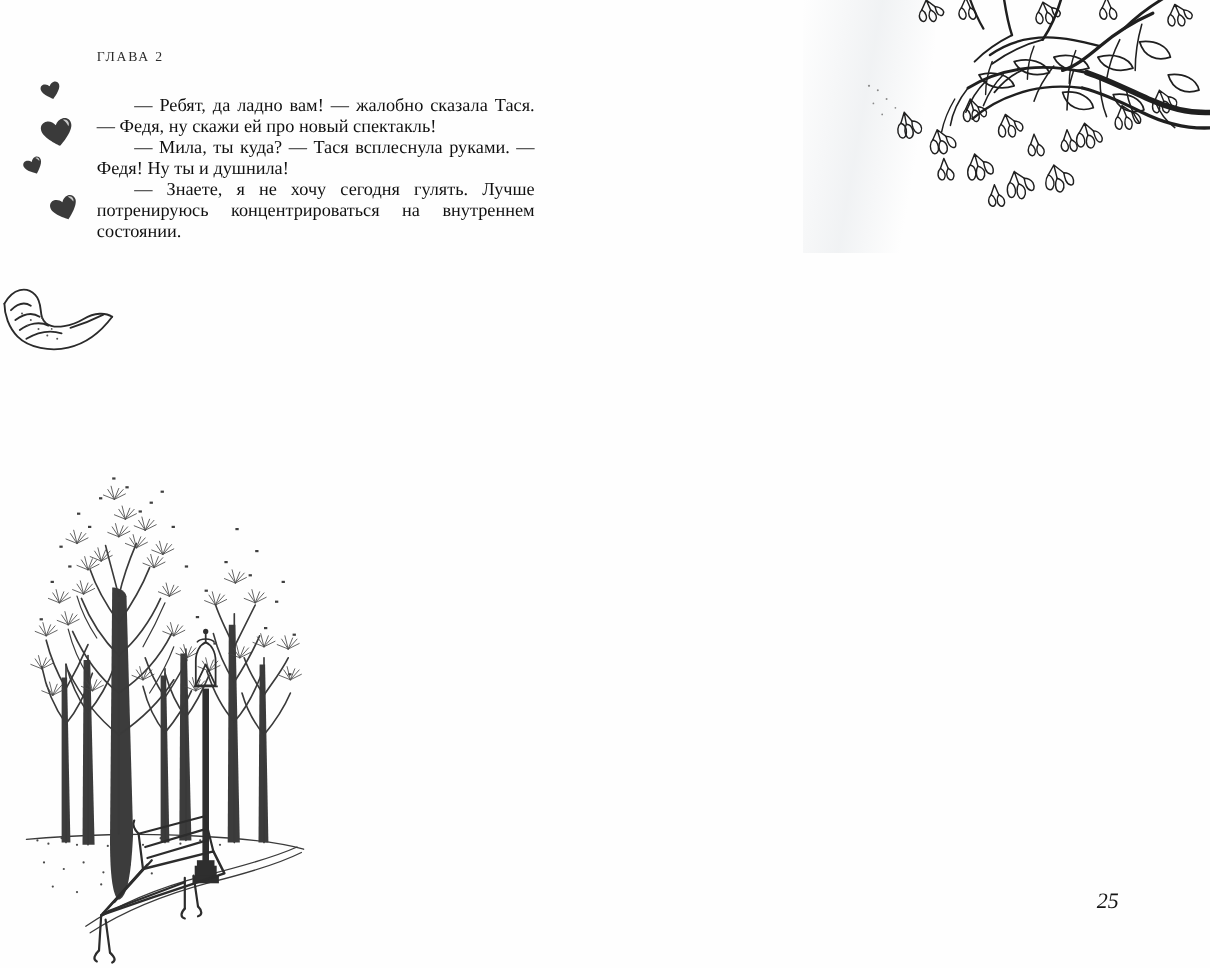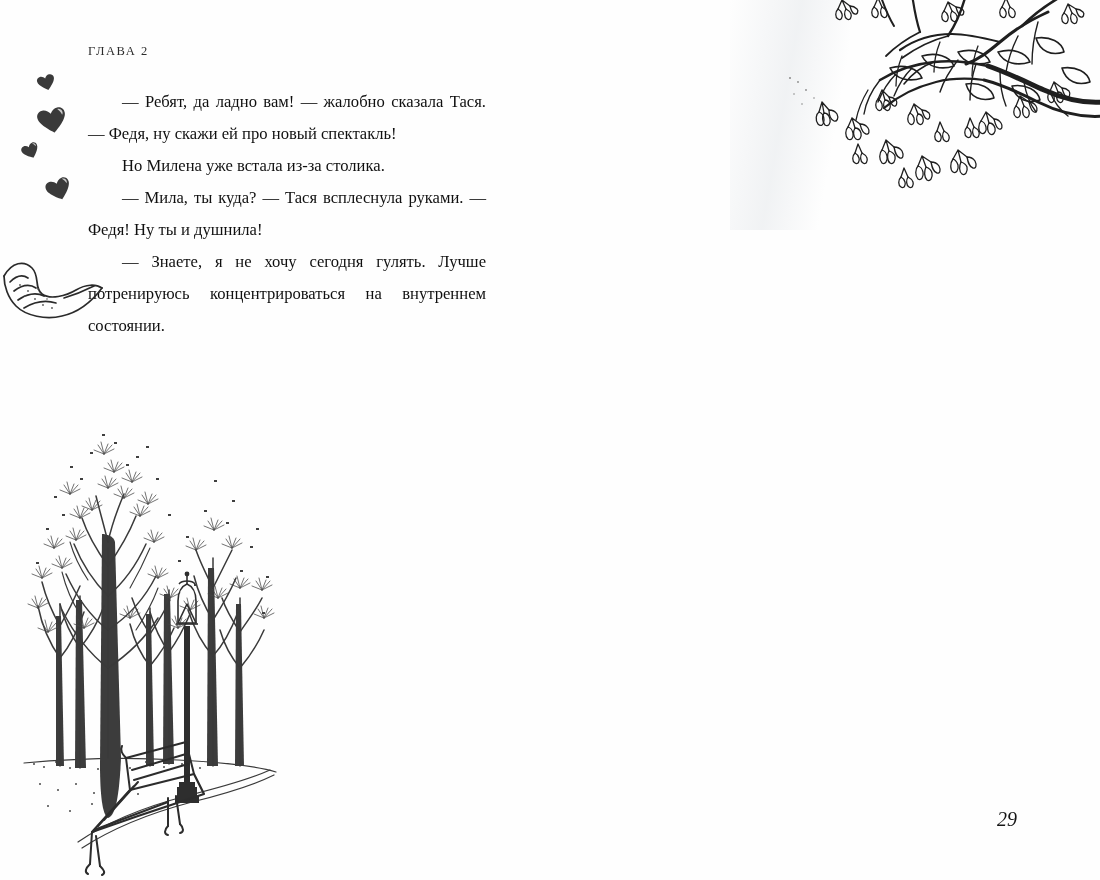--- a/index.html
+++ b/index.html
@@ -27,21 +27,21 @@
   .running-head{
     position:absolute;left:88px;top:44px;
     font-size:12.5px;letter-spacing:1.6px;
     color:#2b2b2b;text-transform:uppercase;
     font-family:"Liberation Serif","DejaVu Serif",serif;
   }
 
   
   .textblock{
     position:absolute;
-    font-size:16.6px;line-height:32px;
+    font-size:16.6px;line-height:19px;
     text-align:justify;
     color:#101010;
     -moz-text-align-last:left;text-align-last:left;
     hyphens:none;
   }
   .textblock p{margin:0;text-indent:34px;}
   .tb-left{left:88px;top:86px;width:398px;}
 
   
   .folio{
@@ -65,21 +65,20 @@
 <div class="spread">
 
   <div class="gutter-shade"></div>
 
   <div class="page page-left">
 
     <div class="running-head">ГЛАВА 2</div>
 
     <div class="textblock tb-left">
       <p>— Ребят, да ладно вам! — жалобно сказала Тася. — Федя, ну скажи ей про новый спектакль!</p>
-      <p>Но Милена уже встала из-за столика.</p>
       <p>— Мила, ты куда? — Тася всплеснула руками. — Федя! Ну ты и душнила!</p>
       <p>— Знаете, я не хочу сегодня гулять. Лучше потренируюсь концентрироваться на внутреннем состоянии.</p>
     </div>
 
     <div class="art art-hearts">
       <svg width="80" height="160" viewBox="0 0 80 160">
         <g fill="#3a3a3a">
 
           <g transform="translate(24,18) rotate(-16) scale(0.62)">
             <path d="M14 24 C14 24 0 14 0 6.5 C0 2 3.2 0 6.4 0 C9.6 0 12.4 2.1 14 4.8 C15.6 2.1 18.4 0 21.6 0 C24.8 0 28 2 28 6.5 C28 14 14 24 14 24 Z"></path>
@@ -385,21 +384,21 @@
 
   <div class="page page-right">
 
     
 
     
 
     
   </div>
 
-  <div class="folio">29</div>
+  <div class="folio">25</div>
 
   <div class="art art-branch">
     <svg width="342" height="196" viewBox="0 0 342 196">
       <g fill="none" stroke="#1f1f1f" stroke-linecap="round" stroke-linejoin="round">
 
         <path d="M342 108 C320 110 300 104 282 96 C262 87 244 78 226 72" stroke-width="5"></path>
         <path d="M342 122 C318 124 296 118 276 108 C256 98 238 90 222 86" stroke-width="3"></path>
         <path d="M226 72 C208 68 190 66 172 68 C152 70 134 76 118 86" stroke-width="2.6"></path>
         <path d="M222 86 C206 84 190 84 174 88 C154 93 136 102 122 114" stroke-width="2.2"></path>
 

